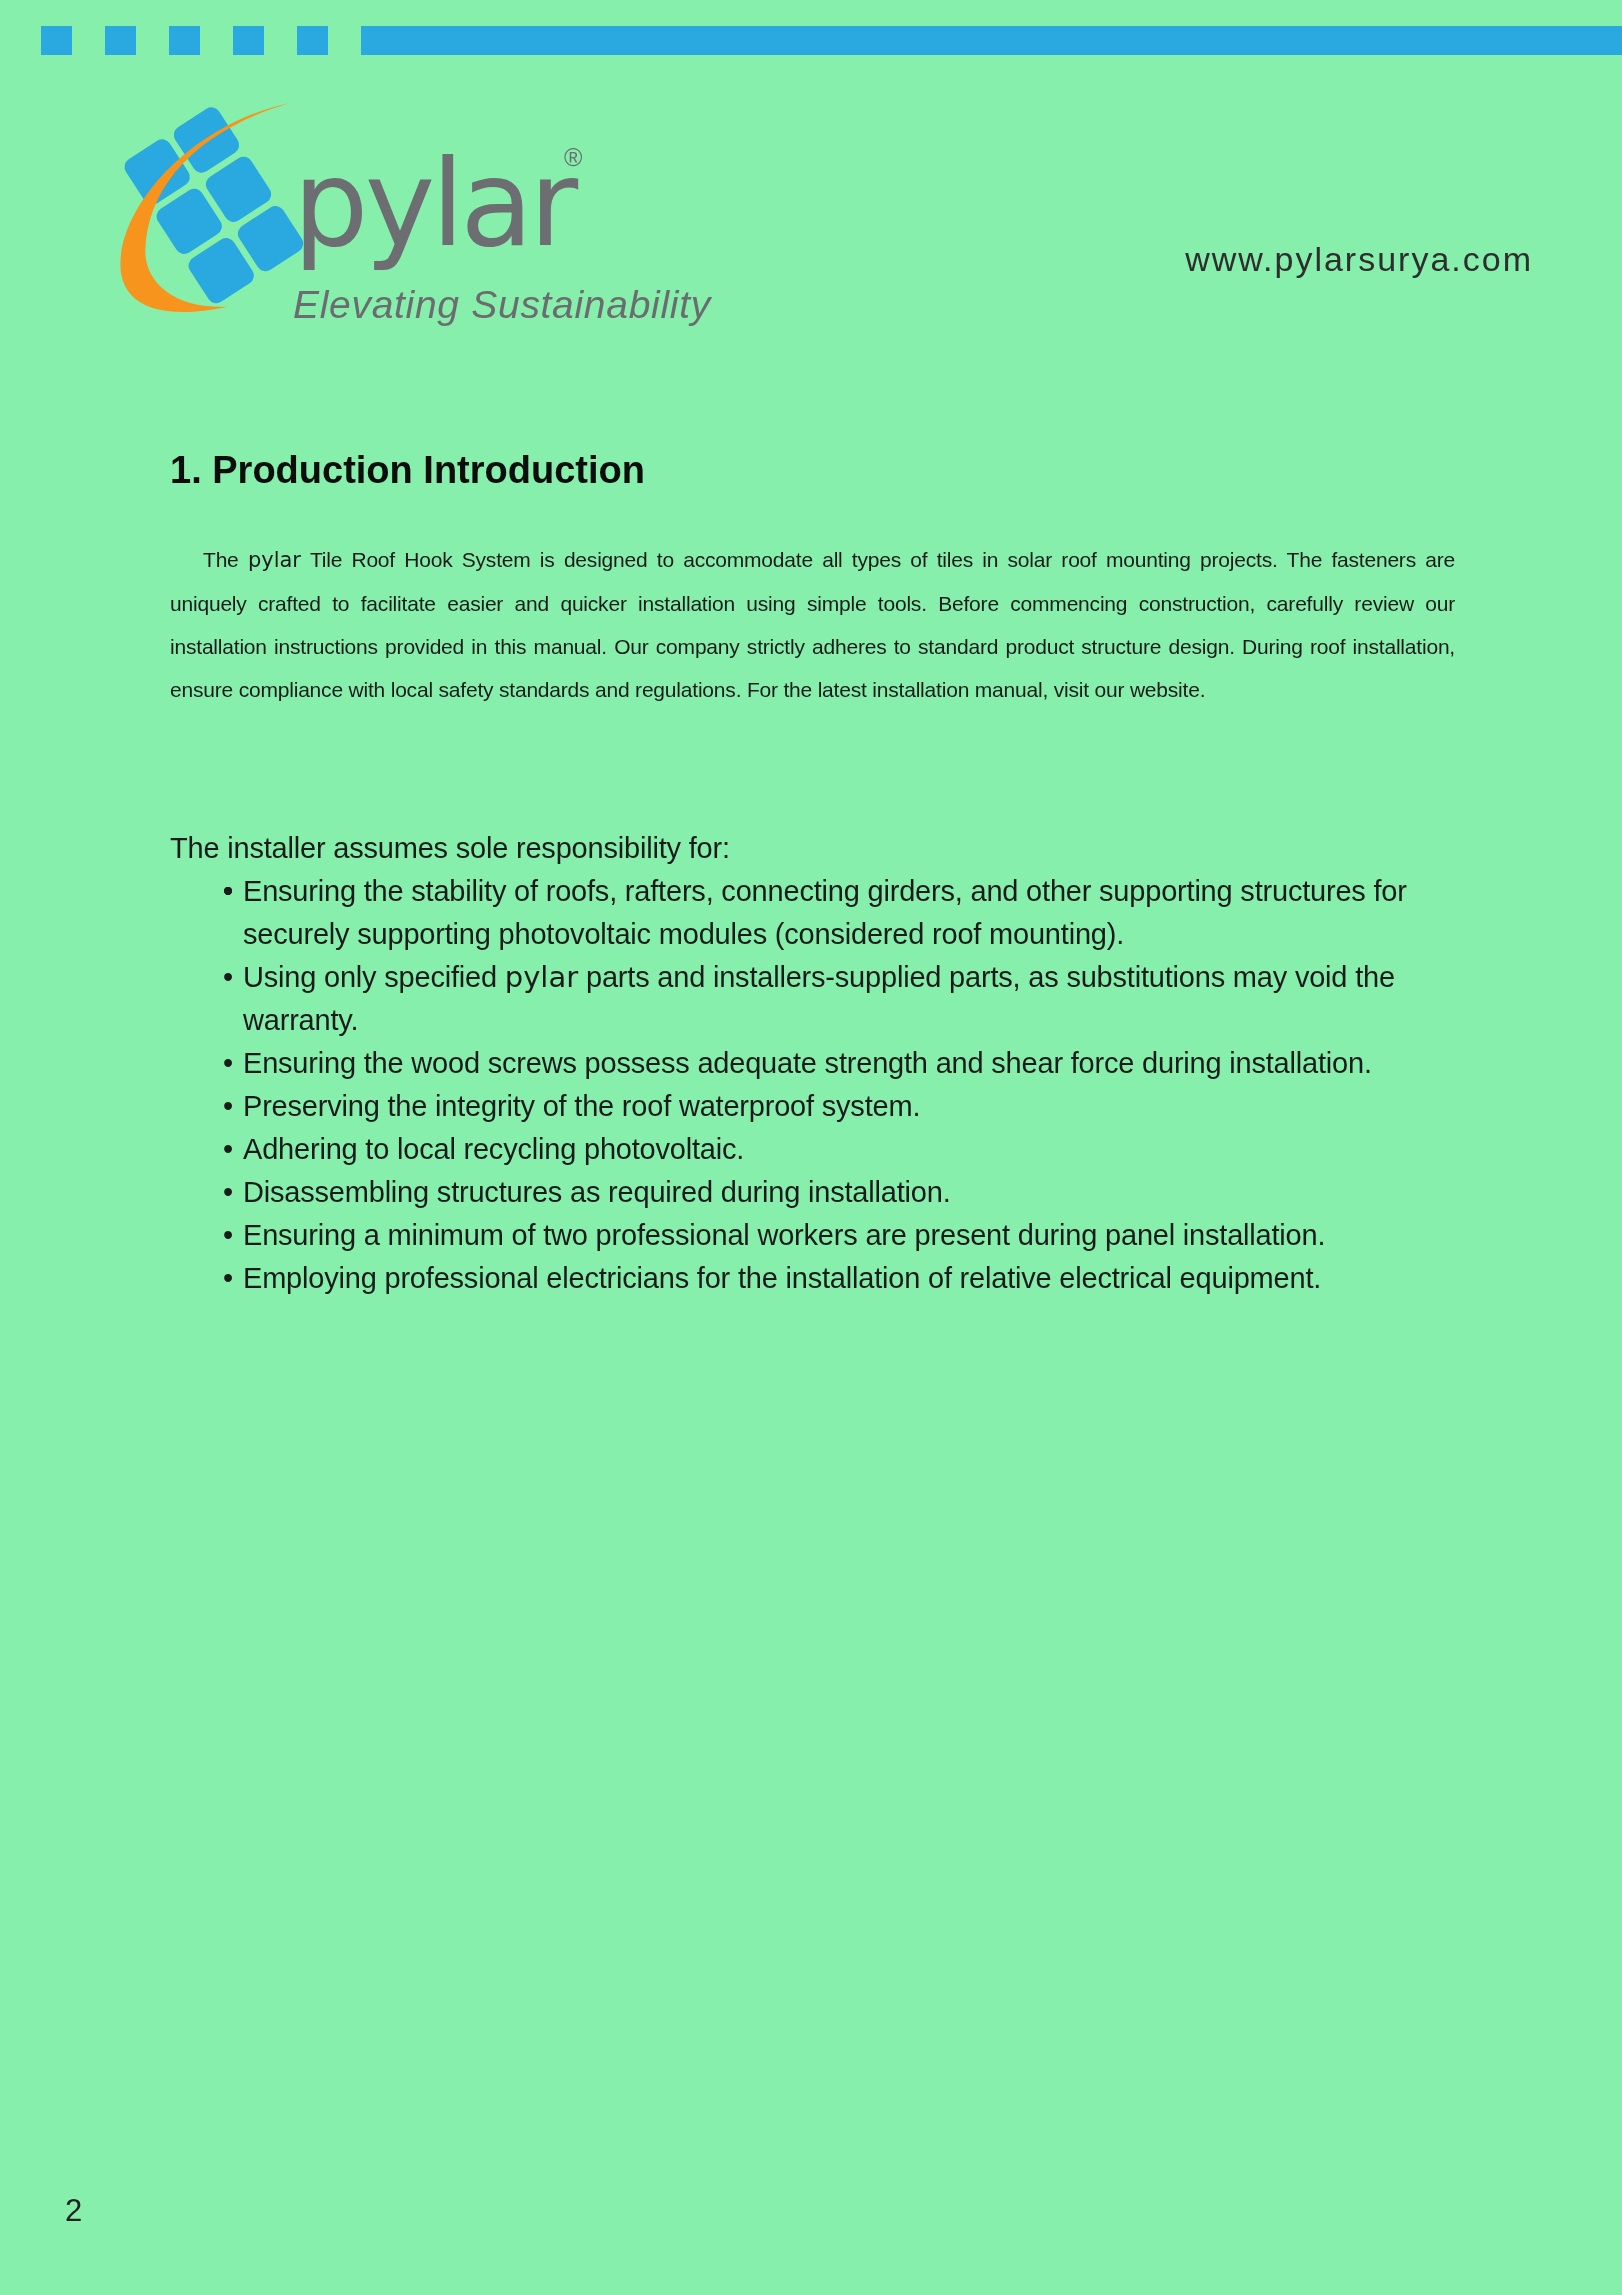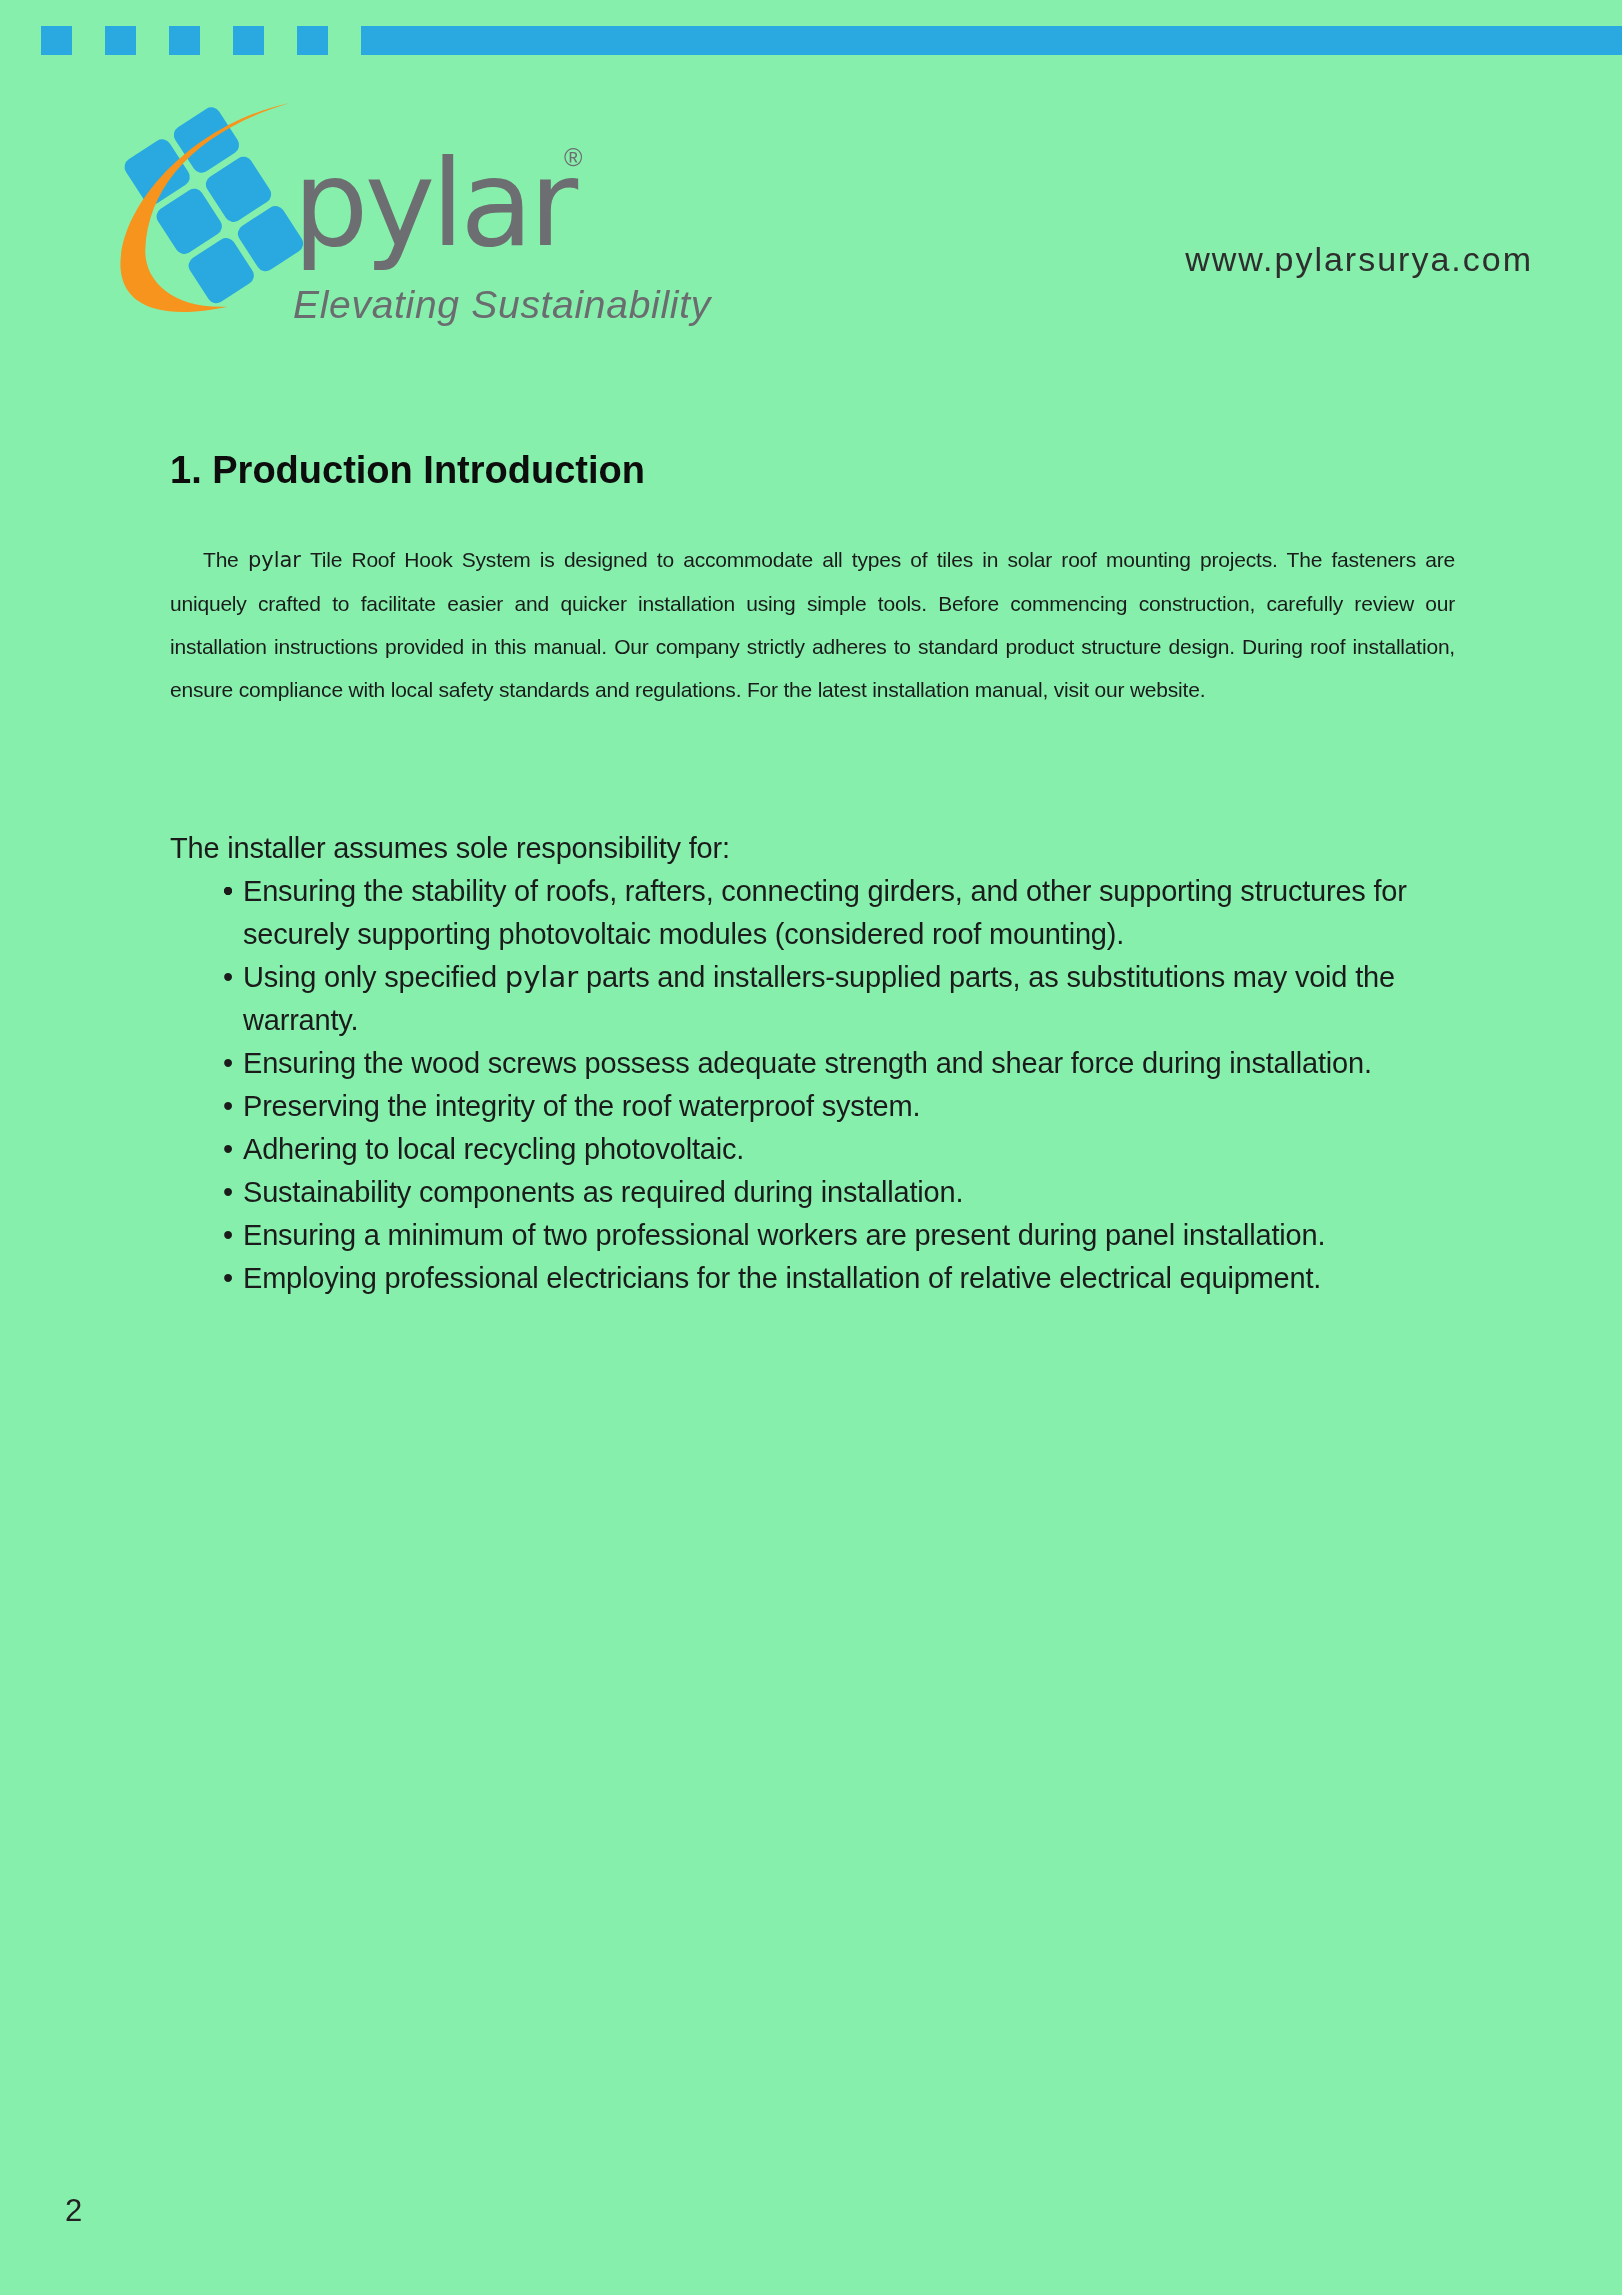--- a/index.html
+++ b/index.html
@@ -199,21 +199,21 @@
       <li>
         <span class="marker">•</span>
         <span class="li-text">Preserving the integrity of the roof waterproof system.</span>
       </li>
       <li>
         <span class="marker">•</span>
         <span class="li-text">Adhering to local recycling photovoltaic.</span>
       </li>
       <li>
         <span class="marker">•</span>
-        <span class="li-text">Sustainability components as required during installation.</span>
+        <span class="li-text">Disassembling structures as required during installation.</span>
       </li>
       <li>
         <span class="marker">•</span>
         <span class="li-text">Ensuring a minimum of two professional workers are present during panel installation.</span>
       </li>
       <li>
         <span class="marker">•</span>
         <span class="li-text">Employing professional electricians for the installation of relative electrical equipment.</span>
       </li>
     </ul>

